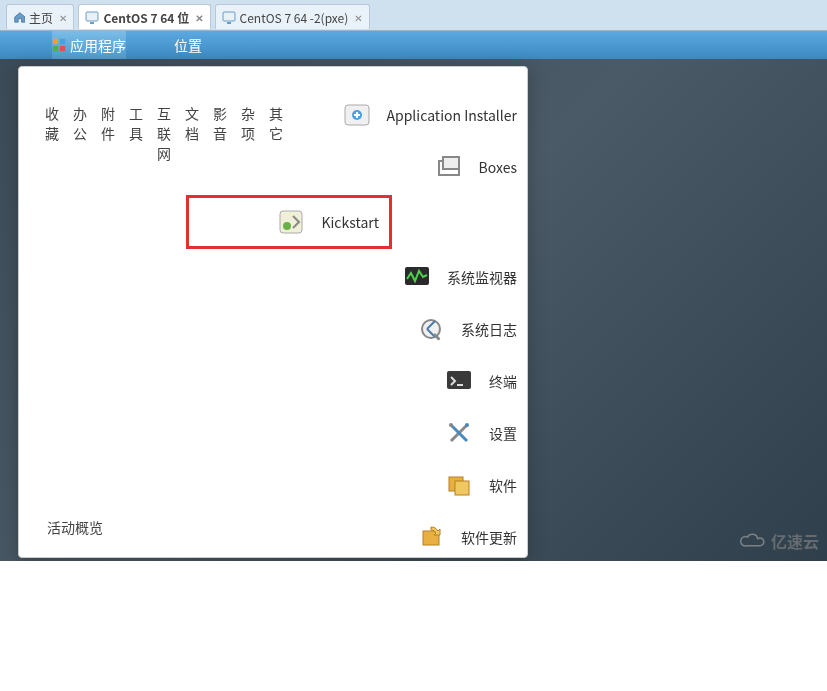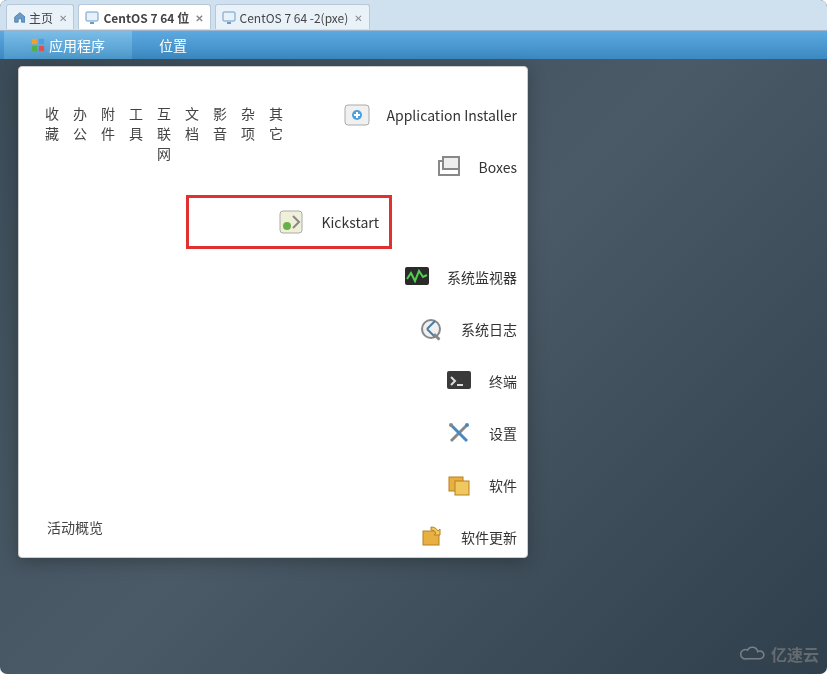--- a/index.html
+++ b/index.html
@@ -1,26 +1,26 @@
 <!DOCTYPE html>
 <html><head>
 <meta charset="utf-8">
 <style>
   html,body{margin:0;padding:0;font-family:"Microsoft YaHei","Noto Sans CJK SC",sans-serif;font-size:13px;color:#333;background:#fff;}
-  .screen{width:827px;height:674px;position:relative;background:linear-gradient(135deg,#3a4a56 0%,#4a5a66 50%,#2f3f4b 100%);overflow:hidden;border-radius:7px;}
+  .screen{width:827px;height:561px;position:relative;background:linear-gradient(135deg,#3a4a56 0%,#4a5a66 50%,#2f3f4b 100%);overflow:hidden;}
   
   .vm-tabs{height:30px;background:#cfe0ef;border-bottom:1px solid #9fb4c8;display:flex;align-items:stretch;padding-left:4px;}
   .vm-tab{display:flex;align-items:center;gap:4px;background:#eaf2f9;border:1px solid #b8c8d8;border-bottom:none;border-radius:3px 3px 0 0;padding:0 6px;margin:4px 2px 0 2px;height:24px;font-size:12px;color:#444;cursor:pointer;}
   .vm-tab.active{background:#ffffff;font-weight:bold;}
   .vm-tab-close{color:#888;font-size:10px;margin-left:2px;}
   .home-ico{width:12px;height:12px;}
   .vm-ico{width:14px;height:14px;}
   
   .gnome-bar{height:28px;background:linear-gradient(#5ba9e0,#3b89c0);display:flex;align-items:center;padding-left:4px;color:#fff;}
-  .menu-btn{display:flex;align-items:center;gap:4px;height:28px;padding:0 27px;cursor:pointer;font-size:14px;}
+  .menu-btn{display:flex;align-items:center;gap:4px;height:28px;padding:0 0;cursor:pointer;font-size:14px;margin-left:48px;}
   .menu-btn.active{background:linear-gradient(#7bbde8,#4d99cc);}
   .app-ico{width:14px;height:14px;}
   
   .panel{position:absolute;top:66px;left:18px;width:508px;height:490px;background:#fff;border:1px solid #ccc;border-radius:4px;box-shadow:0 4px 18px rgba(0,0,0,.25);display:flex;}
   .panel::before{content:"";position:absolute;top:-8px;left:30px;border:8px solid transparent;border-bottom-color:#fff;}
   .categories{width:135px;padding:32px 0 0 26px;display:flex;flex-direction:row;gap:14px;}
   .cat{font-size:14px;color:#444;cursor:pointer;padding:4px 0;}
   .cat.highlight{border:2px solid #e03030;padding:2px 50px 2px 4px;margin-left:-6px;width:96px;}
   .apps{flex:1;padding:24px 0 0 6px;display:flex;flex-direction:column;gap:4px;}
   .app-item{display:flex;align-items:center;gap:14px;padding:8px 10px;cursor:pointer;justify-content:flex-end;}

